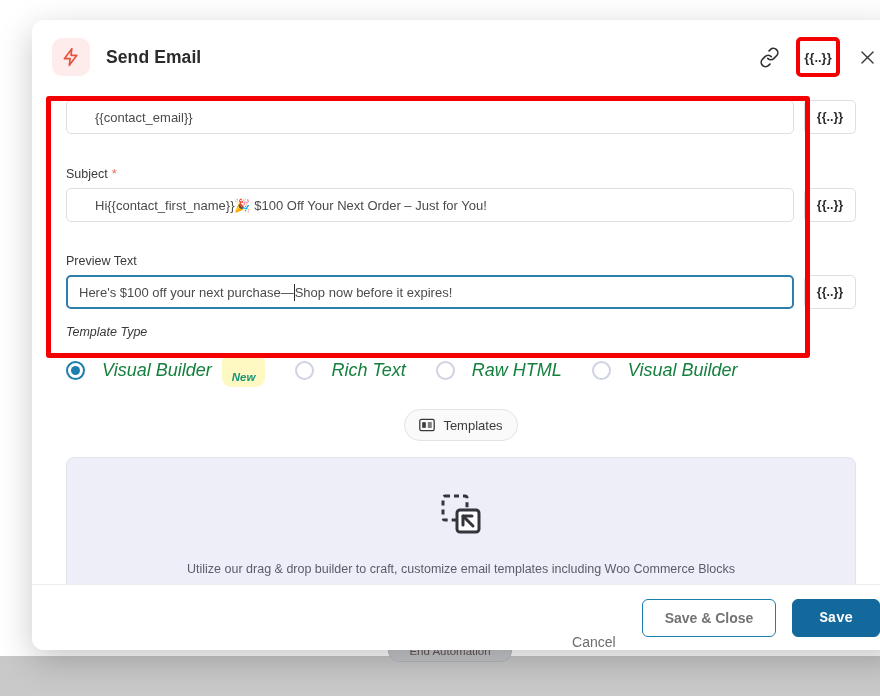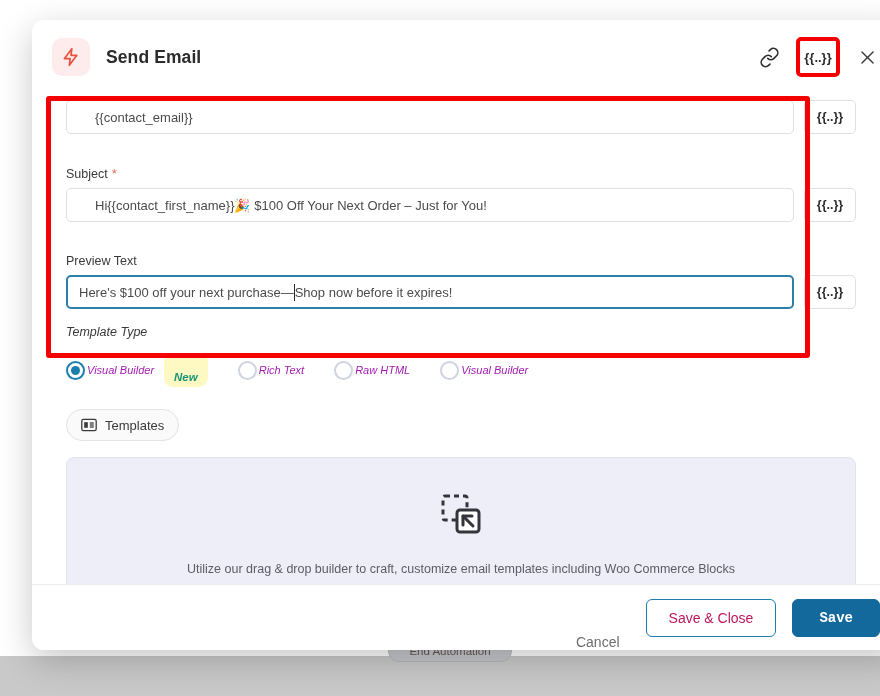--- a/index.html
+++ b/index.html
@@ -197,37 +197,37 @@
   }
   .radio-circle.checked::after {
     content: "";
     position: absolute;
     left: 3px; top: 3px;
     width: 9px; height: 9px;
     border-radius: 50%;
     background: #1b7fad;
   }
   .radio-label {
-    margin-left: 2px;
-    font-size: 11px;
-    color: #a21caf;
+    margin-left: 17px;
+    font-size: 18px;
+    color: #15803d;
   }
   .new-badge {
     margin-left: 10px;
     background: #fef9c3;
     color: #1a9478;
     font-size: 11.5px;
     font-weight: bold;
     border-radius: 9px;
     padding: 18px 10px 4px 10px;
   }
 
   
   #templates-row {
-    display: flex; justify-content: flex-start;
+    display: flex; justify-content: center;
     padding: 0 10px;
     margin-top: 22px;
   }
   #templates-btn {
     display: flex; align-items: center; gap: 8px;
     height: 32px;
     padding: 0 14px;
     background: #fafafa;
     border: 1px solid #e3e3e6;
     border-radius: 16px;
@@ -288,22 +288,22 @@
     font-size: 14px; color: #6d6d6d;
     cursor: pointer; padding: 8px 10px;
     font-family: "Liberation Sans", sans-serif;
     margin-top: 48px;
   }
   #save-close-button {
     height: 38px; padding: 0 22px;
     background: #fff;
     border: 1px solid #1b7fad;
     border-radius: 6px;
-    color: #be185d;
-    font-size: 14px; font-weight: normal;
+    color: #737373;
+    font-size: 14px; font-weight: bold;
     cursor: pointer;
     font-family: "Liberation Sans", sans-serif;
   }
   #save-button {
     height: 38px; padding: 0 26px;
     background: #13699b;
     border: 1px solid #13699b;
     border-radius: 6px;
     color: #fff;
     font-size: 14px; font-weight: bold;

